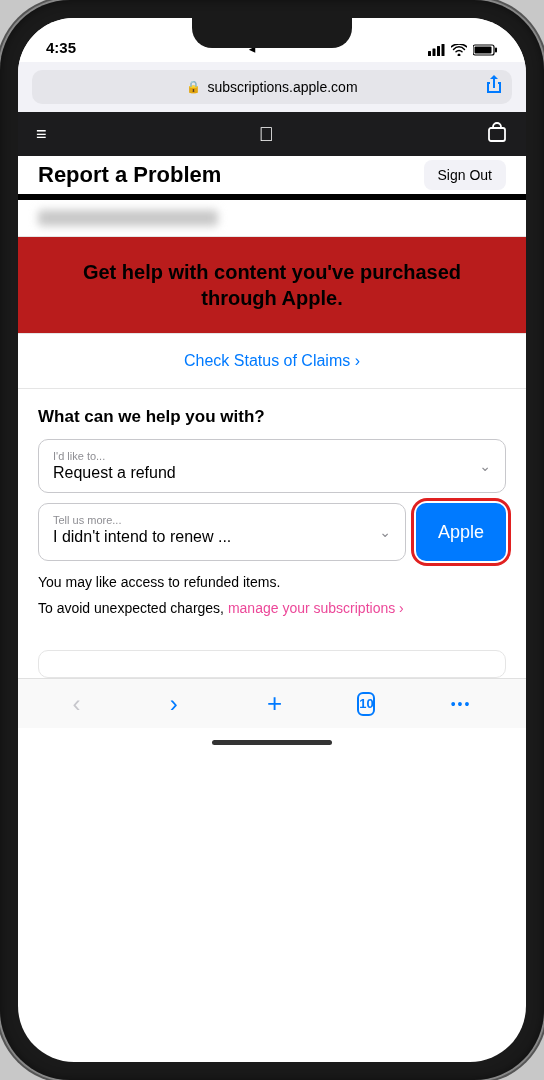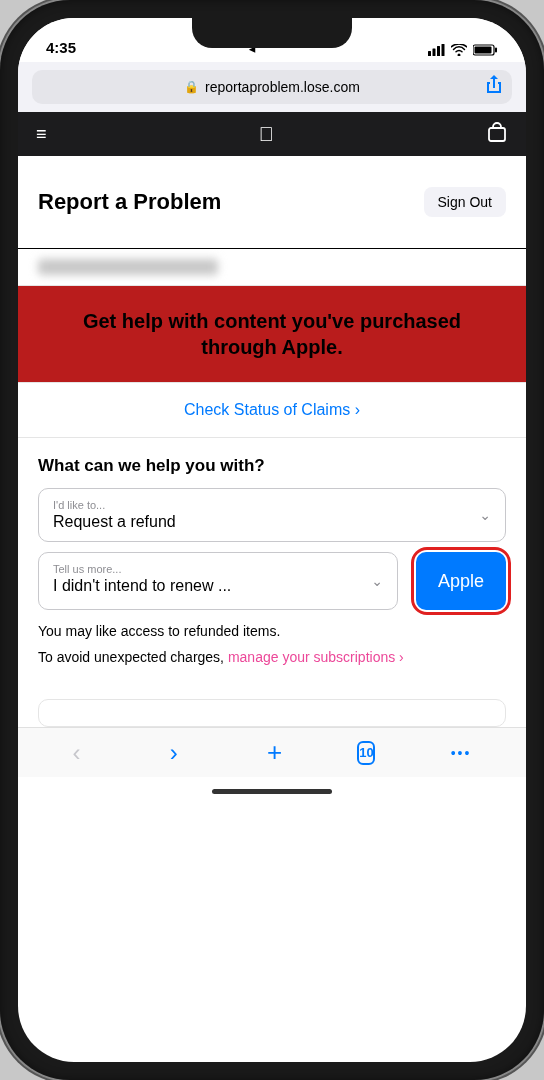--- a/index.html
+++ b/index.html
@@ -139,22 +139,22 @@
 
     
     .page-content {
       background: #fff;
       flex: 1;
       overflow: hidden;
     }
 
     
     .page-header {
-      padding: 31px 20px;
-      border-bottom: 1px solid #000000;
+      padding: 4px 20px;
+      border-bottom: 6px solid #000000;
       display: flex;
       align-items: center;
       justify-content: space-between;
     }
 
     .page-title {
       font-size: 22px;
       font-weight: 700;
       color: #000;
     }
@@ -254,21 +254,21 @@
       right: 14px;
       top: 50%;
       transform: translateY(-50%);
       color: #8e8e93;
       font-size: 14px;
     }
 
     
     .dropdown-next-row {
       display: flex;
-      gap: 18px;
+      gap: 10px;
       align-items: stretch;
       margin-bottom: 12px;
     }
 
     .dropdown-next-row .dropdown-container {
       flex: 1;
     }
 
     .next-btn-wrapper {
       position: relative;
@@ -415,21 +415,21 @@
           <rect x="0" y="1" width="21" height="10" rx="2" ry="2" fill="none" stroke="#000" stroke-width="1.2"></rect>
           <rect x="22" y="3.5" width="2" height="5" rx="1" fill="#000"></rect>
           <rect x="1.5" y="2.5" width="17" height="7" rx="1" fill="#000"></rect>
         </svg>
       </div>
     </div>
 
     <div class="browser-chrome">
       <div class="address-bar">
         <span class="lock-icon">🔒</span>
-        <span class="address-text">reportaproblem.lose.com</span>
+        <span class="address-text">subscriptions.apple.com</span>
         <span class="share-btn">
           <svg width="16" height="20" viewBox="0 0 16 20" fill="#007aff">
             <path d="M8 0L4 4h3v9h2V4h3L8 0z"></path>
             <path d="M1 7v11h14V7h-3v2h1v7H3V9h1V7H1z"></path>
           </svg>
         </span>
       </div>
     </div>
 
     <div class="nav-bar">

